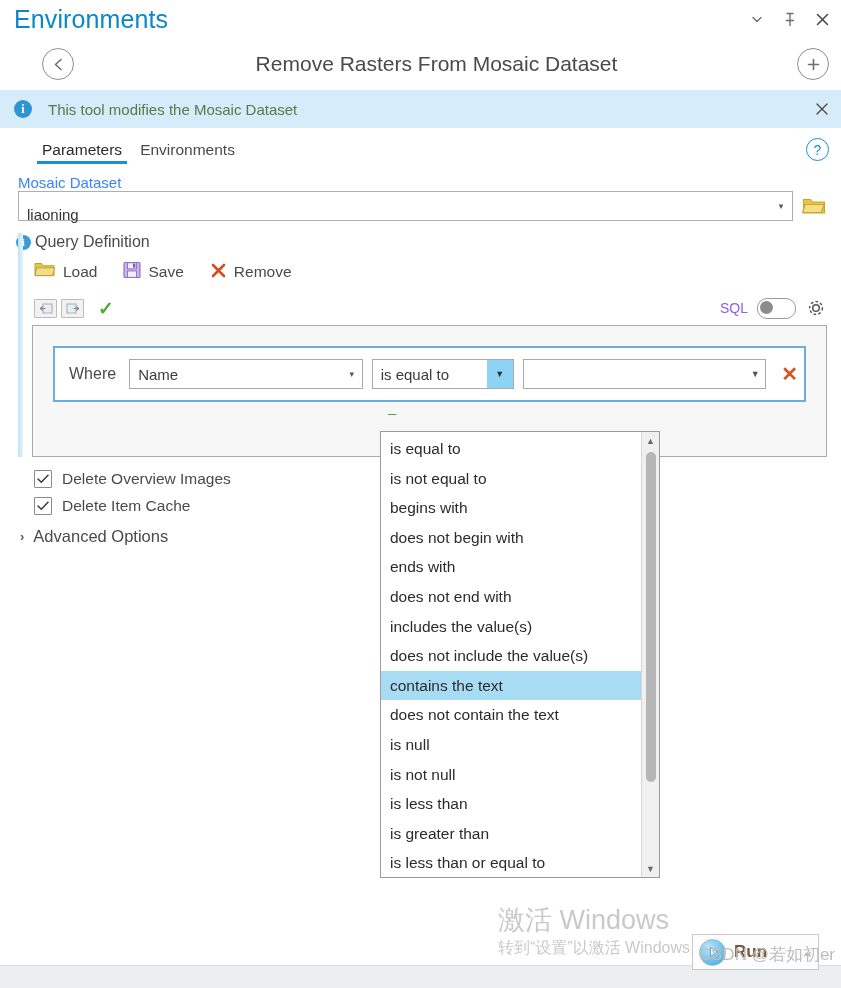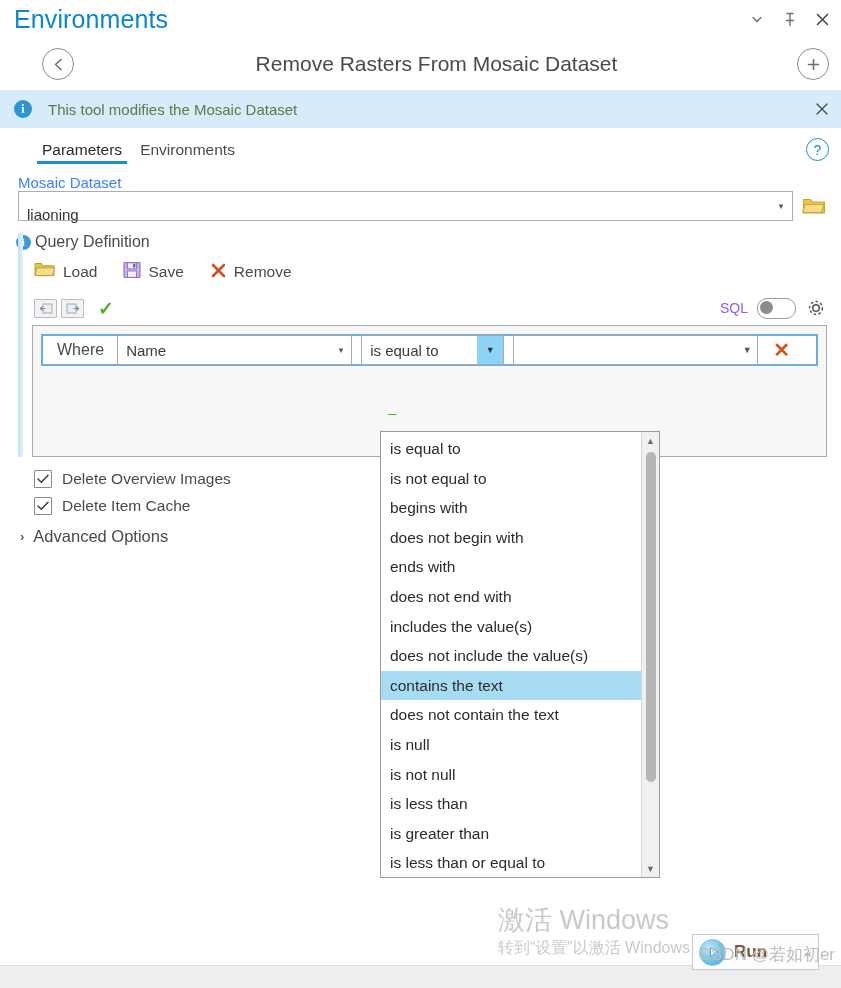--- a/index.html
+++ b/index.html
@@ -284,24 +284,24 @@
   
   .qbuilder {
     margin-top: 6px;
     border: 1px solid #a9a9a9;
     background: #f7f7f7;
     height: 132px;
     box-sizing: border-box;
     position: relative;
   }
   .clause-row {
-    margin: 8px;
+    margin: 20px;
     border: 2px solid #6aade0;
     background: #fff;
-    height: 32px;
+    height: 56px;
     display: flex;
     align-items: center;
     padding: 10px 6px;
     box-sizing: border-box;
     gap: 9px;
   }
   .where-lab {
     font-size: 16px;
     color: #4a4a4a;
     padding: 0 4px 0 8px;

